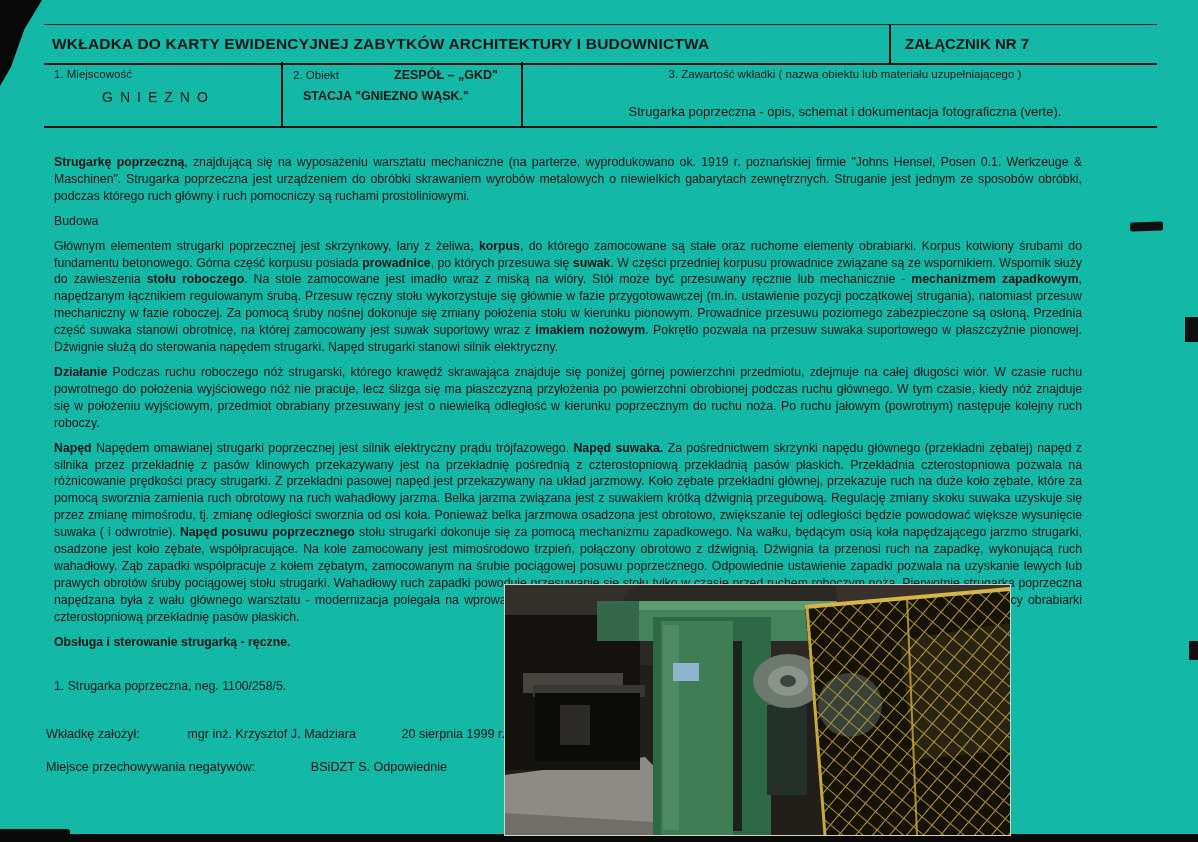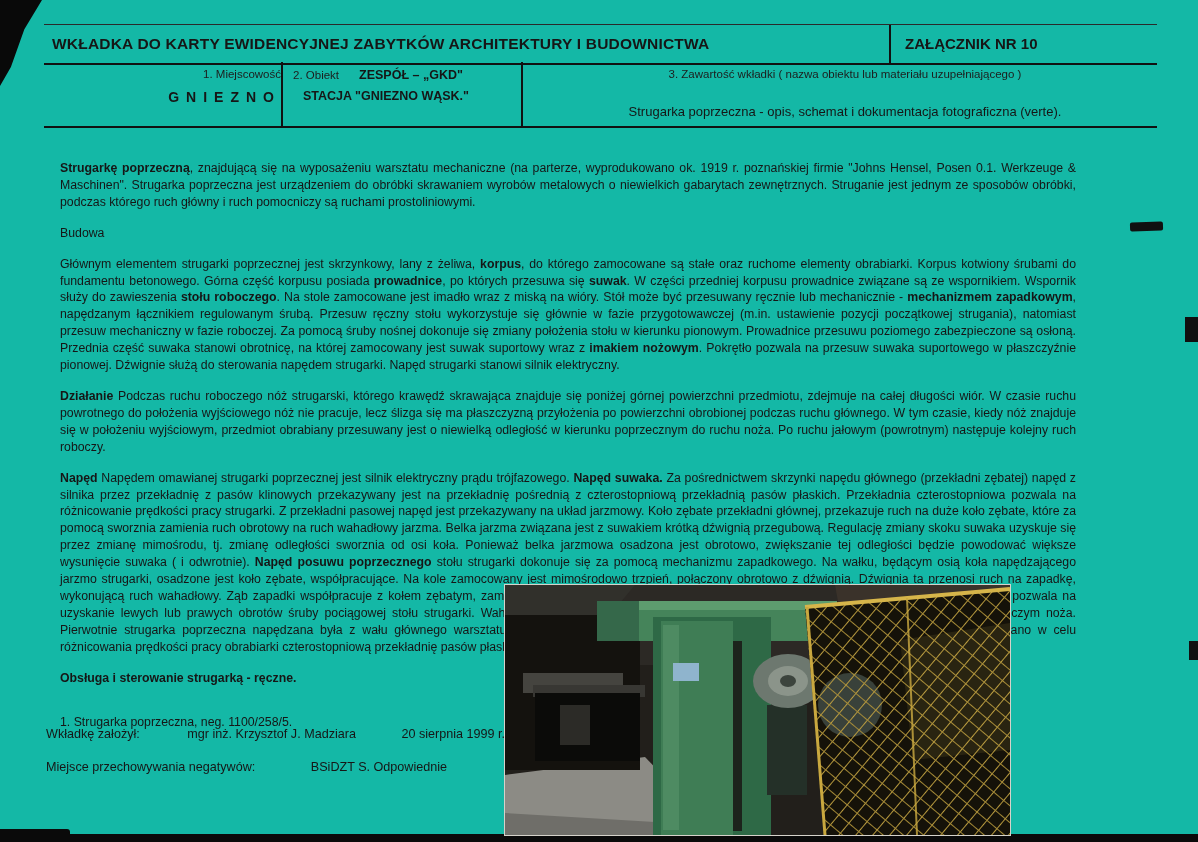--- a/index.html
+++ b/index.html
@@ -24,33 +24,33 @@
   .header { position:absolute; left:44px; top:24px; width:1113px; height:38px;
     border-top:1px solid #2a2a2a; border-bottom:2px solid #111; display:flex; }
   .header-title { flex:1; font-weight:bold; font-size:15.5px; letter-spacing:0.2px; padding:10px 0 0 8px; white-space:nowrap; }
   .header-attachment { width:252px; border-left:2px solid #111; font-weight:bold; font-size:15px; padding:10px 0 0 14px; white-space:nowrap; }
 
   
   .inforow { position:absolute; left:44px; top:62px; width:1113px; height:64px;
     border-bottom:2px solid #111; display:flex; }
   .cell { box-sizing:border-box; }
   .cell-label { font-size:11.5px; color:#1d1d1d; }
-  .cell1 { width:237px; padding:6px 0 0 10px;text-align:right; }
-  .cell1-value { font-weight:bold; font-size:14px; letter-spacing:7px; margin-top:9px; padding-left:48px; }
+  .cell1 { width:237px; padding:6px 0 0 10px; }
+  .cell1-value { font-weight:normal; font-size:14px; letter-spacing:7px; margin-top:9px; padding-left:48px; }
   .cell2 { width:240px; border-left:2px solid #111; padding:6px 0 0 10px; }
-  .cell2-line1 { display:flex; align-items:baseline; }
+  .cell2-line1 { display:flex; align-items:baseline;gap:35px; }
   .cell2-line1 .val { font-weight:bold; font-size:12.5px; margin-left:20px; white-space:nowrap; }
   .cell2-line2 { font-weight:bold; font-size:12.5px; margin-top:7px; padding-left:10px; white-space:nowrap; }
   .cell3 { flex:1; border-left:2px solid #111; padding:6px 0 0 10px;text-align:center; }
   .cell3-value { font-size:13px; margin-top:24px; }
 
   
   .body { position:absolute; left:46px; top:146px; width:1044px;
     font-size:12.3px; line-height:16.9px; text-align:justify; }
-  .body p { margin:14px; }
+  .body p { margin:8px; }
   .body .caption { margin-top:28px; text-align:left; }
 
   
   .photo { position:absolute; left:505px; top:585px; width:505px; height:250px;
     outline:1px solid #d5d2ca; background:#1d1b18; }
   .photo svg { display:block; }
 
   
   .founder { position:absolute; left:46px; top:727px; font-size:12.6px; white-space:nowrap; }
   .founder .name { margin-left:44px; }
@@ -65,21 +65,21 @@
 
   <div class="corner-tl"></div>
   <div class="strip-bottom"></div>
   <div class="strip-bottom-left"></div>
   <div class="mark-1"></div>
   <div class="mark-2"></div>
   <div class="mark-3"></div>
 
   <div class="header">
     <div class="header-title">WKŁADKA DO KARTY EWIDENCYJNEJ ZABYTKÓW ARCHITEKTURY I BUDOWNICTWA</div>
-    <div class="header-attachment">ZAŁĄCZNIK NR 10</div>
+    <div class="header-attachment">ZAŁĄCZNIK NR 7</div>
   </div>
 
   <div class="inforow">
     <div class="cell cell1">
       <div class="cell-label">1. Miejscowość</div>
       <div class="cell1-value">GNIEZNO</div>
     </div>
     <div class="cell cell2">
       <div class="cell2-line1">
         <span class="cell-label">2. Obiekt</span>

